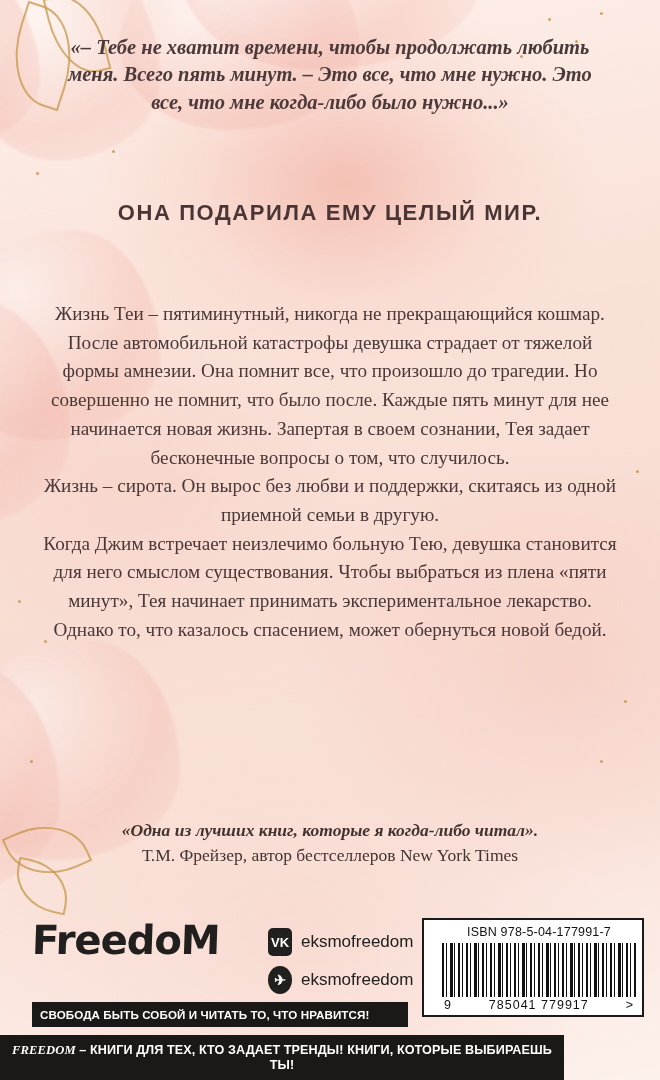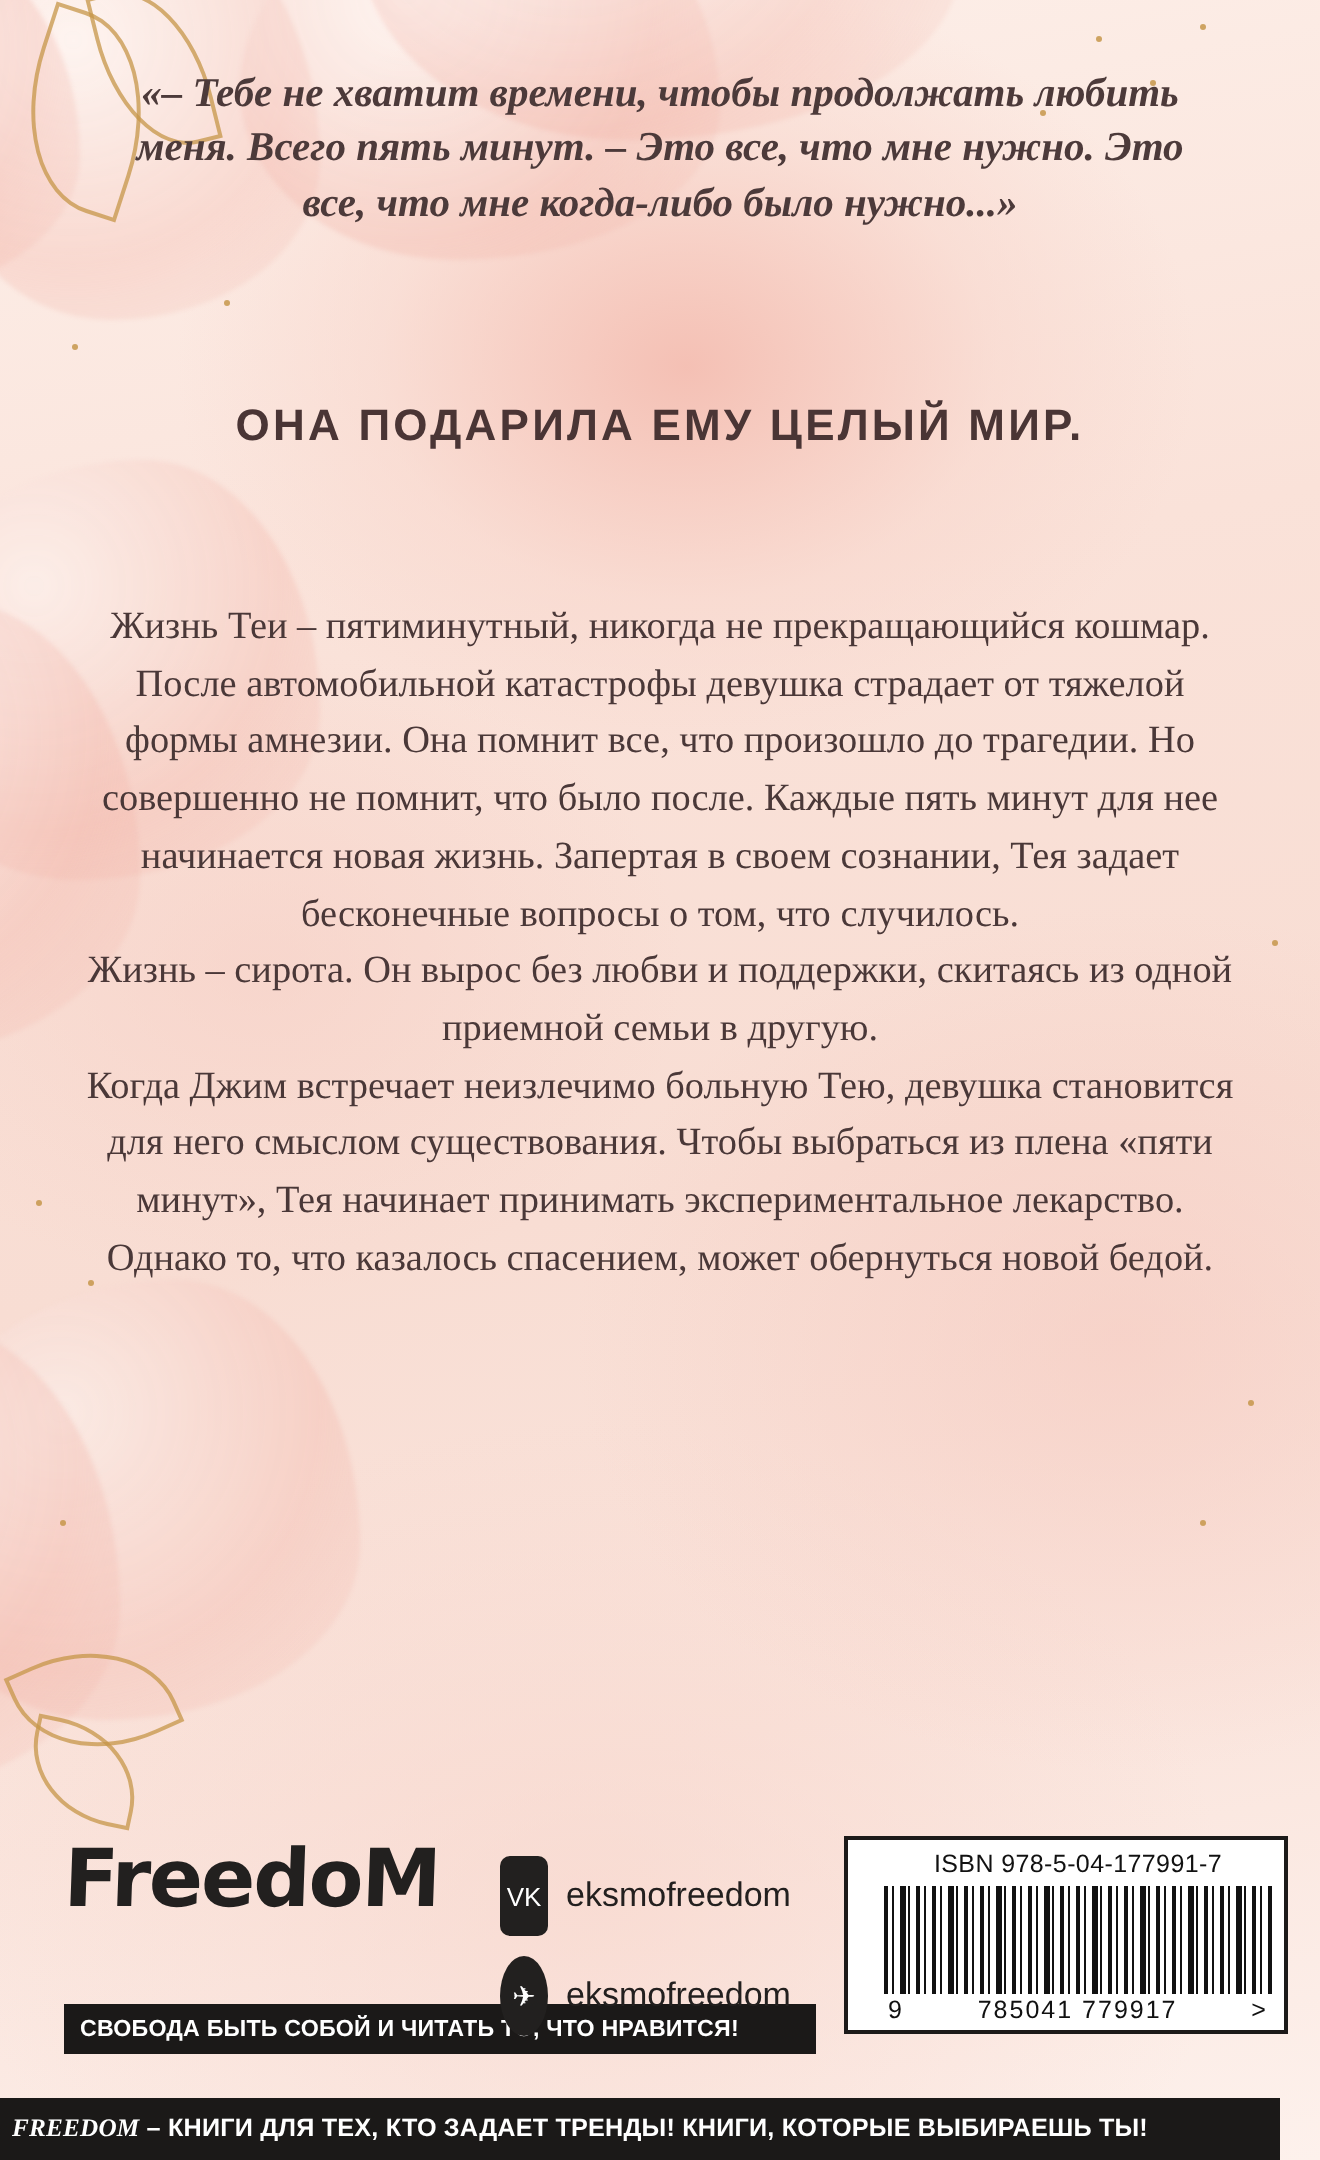--- a/index.html
+++ b/index.html
@@ -155,30 +155,31 @@
     color: #23201f;
   }
   .social-row {
     display: flex;
     align-items: center;
     gap: 9px;
     margin-bottom: 10px;
   }
   .social-icon {
     width: 24px;
-    height: 40px;
+    height: 28px;
     border-radius: 5px;
     background: #22201f;
     color: #fff;
     display: flex;
     align-items: center;
     justify-content: center;
     font-size: 13px;
-    font-weight: normal;
+    font-weight: bold;
     flex: none;
+    margin-left: 18px;
   }
   .social-icon.tg {
     border-radius: 50%;
     font-size: 14px;
   }
 
   .isbn-box {
     position: absolute;
     right: 16px;
     top: 918px;
@@ -214,24 +215,24 @@
     font-size: 12.5px;
     color: #111;
     letter-spacing: 1px;
     padding: 1px 2px 0 2px;
   }
 
   .footer-bar {
     position: absolute;
     left: 0;
     bottom: 0;
-    width: 640px;
+    width: 564px;
     background: #1b1918;
     color: #ffffff;
-    text-align: left;
+    text-align: center;
     font-family: "Liberation Sans", sans-serif;
     font-weight: bold;
     font-size: 12.6px;
     padding: 8px 6px;
     box-sizing: border-box;
     letter-spacing: 0.1px;
   }
   .footer-bar .brand-italic {
     font-family: "Liberation Serif", serif;
     font-style: italic;
@@ -279,20 +280,24 @@
     <div class="headline">
       <div>ОНА ПОДАРИЛА ЕМУ ЦЕЛЫЙ МИР.</div>
     </div>
 
     <div class="blurb">
       <p>Жизнь Теи – пятиминутный, никогда не прекращающийся кошмар. После автомобильной катастрофы девушка страдает от тяжелой формы амнезии. Она помнит все, что произошло до трагедии. Но совершенно не помнит, что было после. Каждые пять минут для нее начинается новая жизнь. Запертая в своем сознании, Тея задает бесконечные вопросы о том, что случилось.</p>
       <p>Жизнь – сирота. Он вырос без любви и поддержки, скитаясь из одной приемной семьи в другую.</p>
       <p>Когда Джим встречает неизлечимо больную Тею, девушка становится для него смыслом существования. Чтобы выбраться из плена «пяти минут», Тея начинает принимать экспериментальное лекарство. Однако то, что казалось спасением, может обернуться новой бедой.</p>
     </div>
 
+    <div class="review">
+      <div class="r-quote">«Одна из лучших книг, которые я когда-либо читал».</div>
+      <div class="r-author">Т.М. Фрейзер, автор бестселлеров New York Times</div>
+    </div>
 
     <div class="logo-block">
       <div class="logo-word">FreedoM</div>
       <div class="tagline">СВОБОДА БЫТЬ СОБОЙ И ЧИТАТЬ ТО, ЧТО НРАВИТСЯ!</div>
     </div>
 
     <div class="socials">
       <div class="social-row">
         <span class="social-icon">VK</span>
         <span>eksmofreedom</span>

